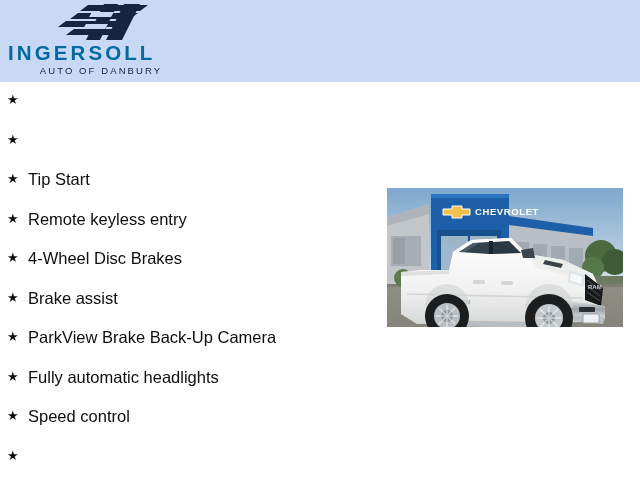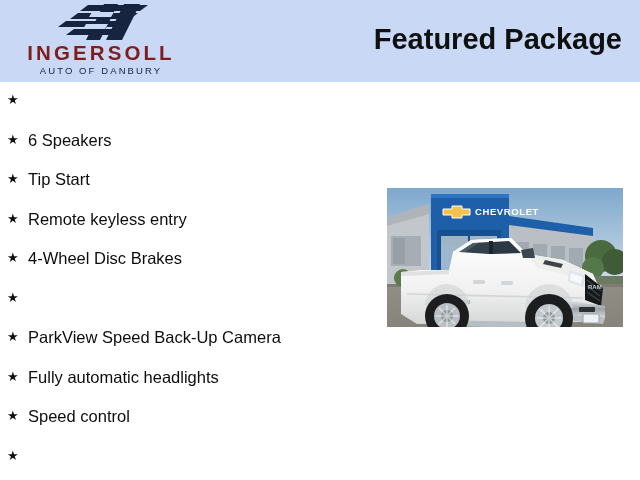--- a/index.html
+++ b/index.html
@@ -32,25 +32,25 @@
   }
   .emblem {
     position: absolute;
     left: 48px; top: 3px;
     width: 106px; height: 38px;
   }
   .brand-name {
     position: absolute;
     left: 8px; top: 43px;
     width: 186px;
-    text-align: center;
+    text-align: left;
     font-size: 20.5px;
     font-weight: bold;
     letter-spacing: 3.1px;
-    color: #7f1d1d;
+    color: #0369a1;
     line-height: 1;
     white-space: nowrap;
   }
   .brand-sub {
     position: absolute;
     left: 8px; top: 66px;
     width: 186px;
     text-align: center;
     font-size: 9.5px;
     font-weight: normal;
@@ -130,49 +130,48 @@
         <g fill="#c9d8f5">
           <path d="M44 9 L66 9 L63 14 L41 14 Z"></path>
           <path d="M38 21 L60 21 L57 26 L35 26 Z"></path>
         </g>
       </svg>
     </span>
     <div class="brand-name">INGERSOLL</div>
     <div class="brand-sub">AUTO OF DANBURY</div>
   </div>
 
-  <div class="header-title">Featured Package</div>
 </div>
 
 <ul class="feature-list">
   <li class="feature-item">
     <span class="bullet-star">★</span>
   </li>
   <li class="feature-item">
     <span class="bullet-star">★</span>
-    <span>6 Speakers</span>
   </li>
   <li class="feature-item">
     <span class="bullet-star">★</span>
     <span>Tip Start</span>
   </li>
   <li class="feature-item">
     <span class="bullet-star">★</span>
     <span>Remote keyless entry</span>
   </li>
   <li class="feature-item">
     <span class="bullet-star">★</span>
     <span>4-Wheel Disc Brakes</span>
   </li>
   <li class="feature-item">
     <span class="bullet-star">★</span>
-  </li>
-  <li class="feature-item">
-    <span class="bullet-star">★</span>
-    <span>ParkView Speed Back-Up Camera</span>
+    <span>Brake assist</span>
+  </li>
+  <li class="feature-item">
+    <span class="bullet-star">★</span>
+    <span>ParkView Brake Back-Up Camera</span>
   </li>
   <li class="feature-item">
     <span class="bullet-star">★</span>
     <span>Fully automatic headlights</span>
   </li>
   <li class="feature-item">
     <span class="bullet-star">★</span>
     <span>Speed control</span>
   </li>
   <li class="feature-item">

